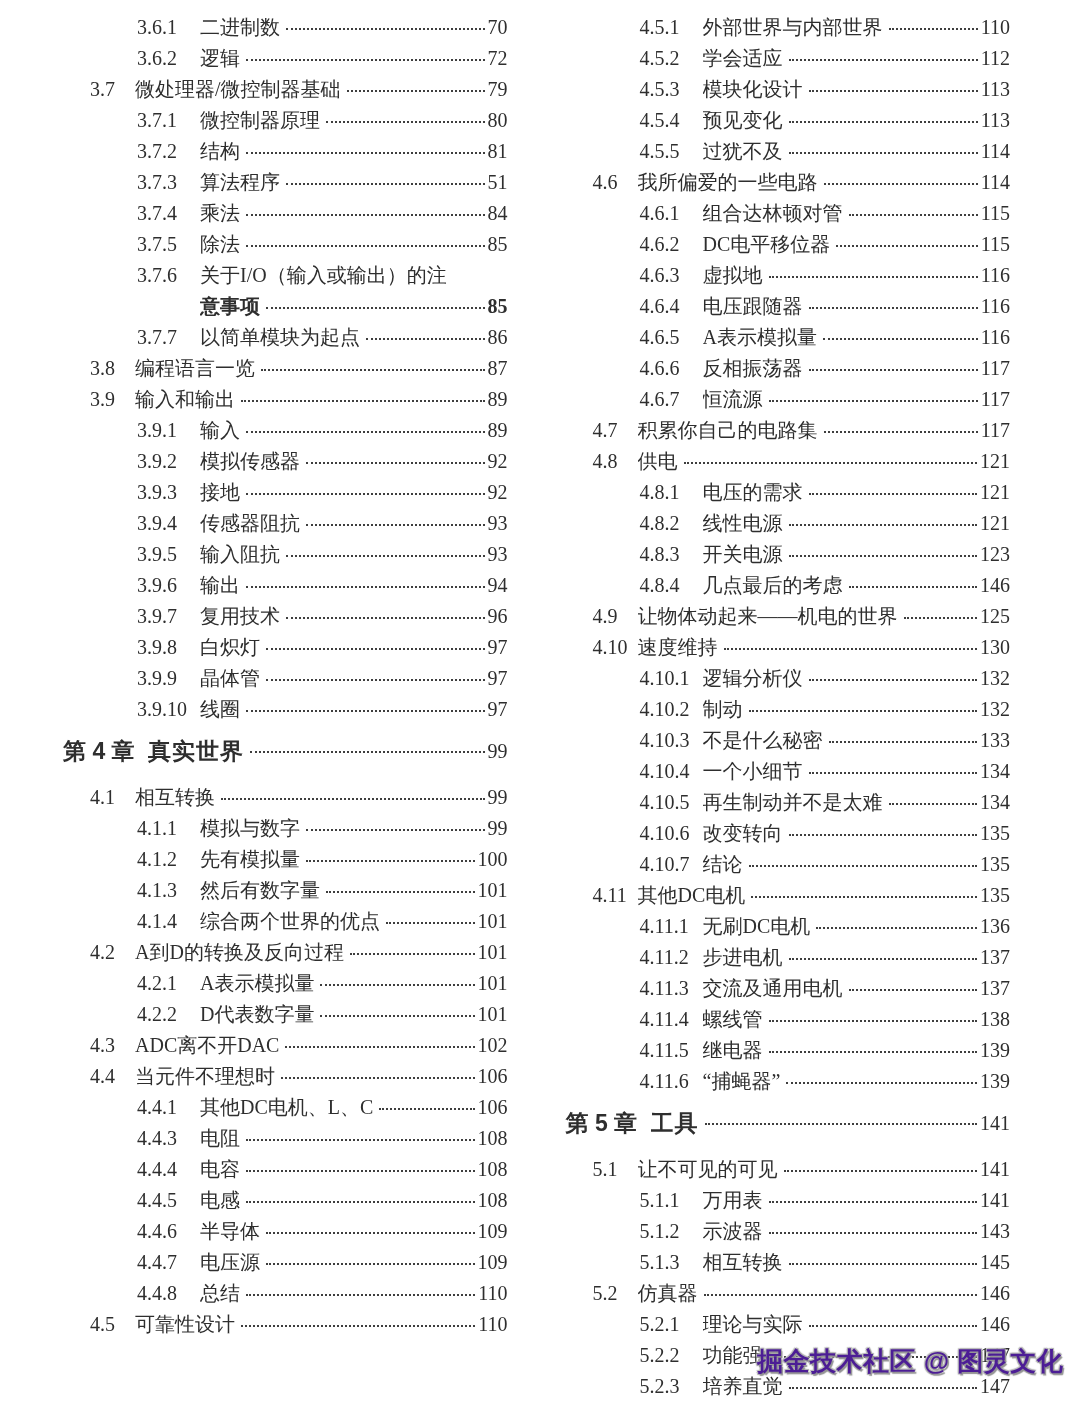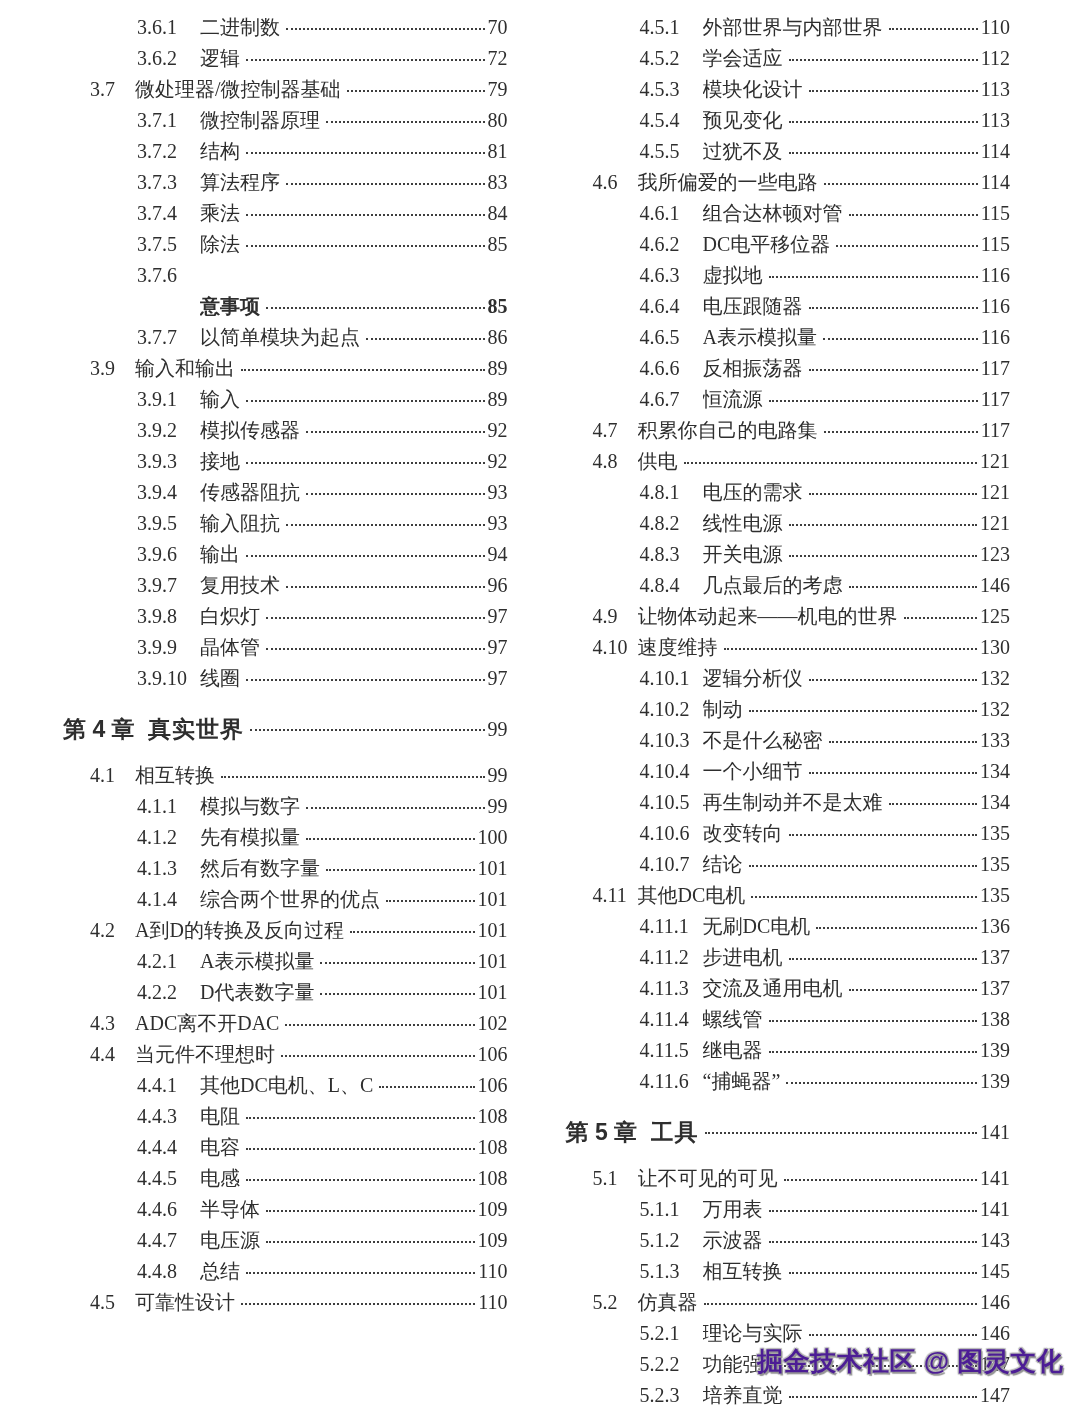--- a/index.html
+++ b/index.html
@@ -47,21 +47,21 @@
   
   .cont { padding-left:137px;font-weight:bold; }
 
   
   .chapter {
     font-family:"Liberation Sans","DejaVu Sans",sans-serif;
     font-weight:700;
     font-size:23px;
     height:40px;
     line-height:40px;
-    margin-top:15px;
+    margin-top:6px;
     margin-bottom:11px;
   }
   .chapter .num { min-width:85px; }
   .chapter .title { letter-spacing:1px; }
   .chapter .pg {
     font-family:"Liberation Serif","DejaVu Serif",serif;
     font-weight:400;
     font-size:20px;
   }
 
@@ -114,47 +114,54 @@
       <div class="row s3">
         <span class="num">3.7.2</span>
         <span class="title">结构</span>
         <span class="leader"></span>
         <span class="pg">81</span>
       </div>
       <div class="row s3">
         <span class="num">3.7.3</span>
         <span class="title">算法程序</span>
         <span class="leader"></span>
-        <span class="pg">83</span>
+        <span class="pg">51</span>
       </div>
       <div class="row s3">
         <span class="num">3.7.4</span>
         <span class="title">乘法</span>
         <span class="leader"></span>
         <span class="pg">84</span>
       </div>
       <div class="row s3">
         <span class="num">3.7.5</span>
         <span class="title">除法</span>
         <span class="leader"></span>
         <span class="pg">85</span>
       </div>
       <div class="row s3">
         <span class="num">3.7.6</span>
+        <span class="title">关于I/O（输入或输出）的注</span>
       </div>
       <div class="row cont s3">
         <span class="title">意事项</span>
         <span class="leader"></span>
         <span class="pg">85</span>
       </div>
       <div class="row s3">
         <span class="num">3.7.7</span>
         <span class="title">以简单模块为起点</span>
         <span class="leader"></span>
         <span class="pg">86</span>
+      </div>
+      <div class="row s2">
+        <span class="num">3.8</span>
+        <span class="title">编程语言一览</span>
+        <span class="leader"></span>
+        <span class="pg">87</span>
       </div>
       <div class="row s2">
         <span class="num">3.9</span>
         <span class="title">输入和输出</span>
         <span class="leader"></span>
         <span class="pg">89</span>
       </div>
       <div class="row s3">
         <span class="num">3.9.1</span>
         <span class="title">输入</span>

